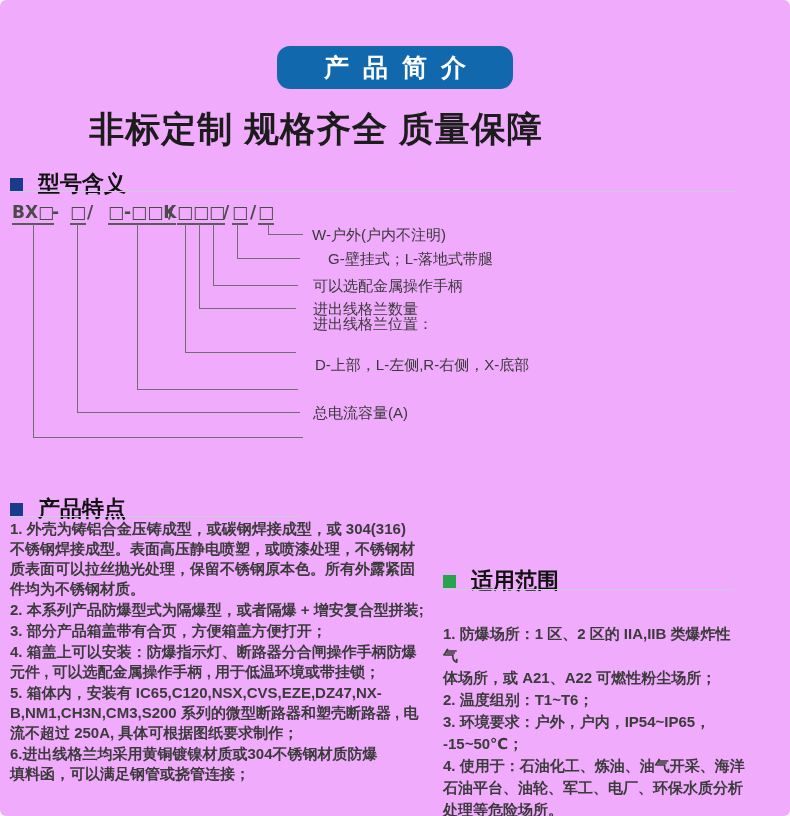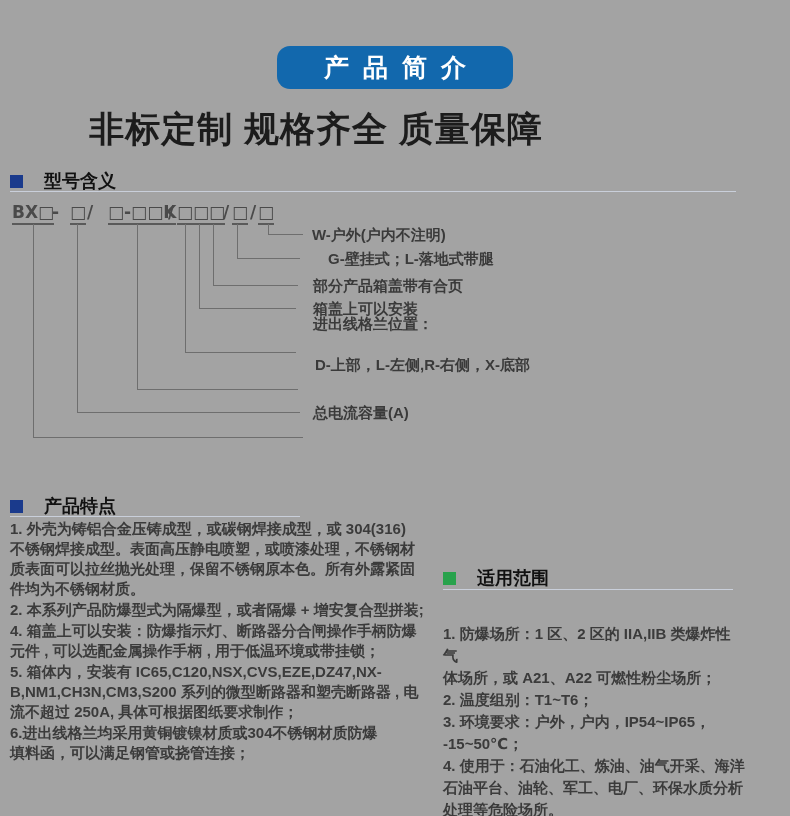--- a/index.html
+++ b/index.html
@@ -1,46 +1,46 @@
 <!DOCTYPE html>
 <html><head>
 <meta charset="utf-8">
 <style>
   html,body{margin:0;padding:0;background:#fff;}
   body{font-family:"Liberation Sans","DejaVu Sans",sans-serif;}
-  .page{position:relative;width:790px;height:816px;background:#a3a3a3;overflow:hidden;}
+  .page{position:relative;width:790px;height:816px;background:#f0abfc;overflow:hidden;border-radius:6px;}
 
   
   .pill{position:absolute;left:277px;top:46px;width:236px;height:43px;border-radius:13px;
         background:#1268ad;display:flex;align-items:center;justify-content:center;
         color:#ffffff;font-size:25px;font-weight:bold;letter-spacing:14px;padding-left:14px;box-sizing:border-box;}
 
   
   .big-title{position:absolute;left:0;top:106px;width:632px;text-align:center;
              font-size:35px;font-weight:800;color:#1c1c1c;letter-spacing:1px;}
 
   
-  .sec-head{position:absolute;display:flex;align-items:center;gap:21px;
-            font-size:18px;font-weight:bold;color:#111;justify-content:space-between;}
+  .sec-head{position:absolute;display:flex;align-items:center;gap:15px;
+            font-size:22px;font-weight:bold;color:#111;justify-content:space-between;}
   .sq{width:13px;height:13px;display:inline-block;}
   .sq.navy{background:#1a3a8c;}
   .sq.green{background:#28a24c;}
   .rule{position:absolute;height:1px;background:#c9cfda;}
 
   
   .seg{position:absolute;top:202px;font-size:17px;font-weight:600;color:#4a4a4a;
        font-family:"DejaVu Sans","Liberation Sans",sans-serif;line-height:20px;}
   .seg.u{border-bottom:2px solid #5a5a5a;padding-bottom:1px;}
 
   
   .vline{position:absolute;width:1px;background:#6e6e6e;}
   .hline{position:absolute;height:1px;background:#6e6e6e;}
 
   
-  .dlabel{position:absolute;font-size:15px;font-weight:700;color:#3a3a3a;white-space:nowrap;}
+  .dlabel{position:absolute;font-size:15px;font-weight:400;color:#3a3a3a;white-space:nowrap;}
 
   
   .features{position:absolute;left:10px;top:519px;width:432px;font-size:15px;
             font-weight:600;color:#3b3b3b;line-height:20px;}
   .features p{margin:0 0 1px 0;white-space:pre-line;}
   .scope{position:absolute;left:443px;top:592px;width:302px;font-size:15px;
          font-weight:600;color:#3b3b3b;line-height:22px;margin-top:31px;}
   .scope p{margin:0;white-space:pre-line;}
 </style>
 </head>
@@ -87,38 +87,39 @@
   <div class="hline" style="left:77px;top:412px;width:223px;"></div>
   <div class="hline" style="left:137px;top:389px;width:161px;"></div>
   <div class="hline" style="left:185px;top:352px;width:111px;"></div>
   <div class="hline" style="left:199px;top:308px;width:97px;"></div>
   <div class="hline" style="left:213px;top:285px;width:85px;"></div>
   <div class="hline" style="left:237px;top:258px;width:63px;"></div>
   <div class="hline" style="left:268px;top:234px;width:35px;"></div>
 
   <div class="dlabel" style="left:312px;top:226px;">W-户外(户内不注明)</div>
   <div class="dlabel" style="left:328px;top:250px;">G-壁挂式；L-落地式带腿</div>
-  <div class="dlabel" style="left:313px;top:277px;">部分产品箱盖带有合页</div>
-  <div class="dlabel" style="left:313px;top:300px;">箱盖上可以安装</div>
+  <div class="dlabel" style="left:313px;top:277px;">可以选配金属操作手柄</div>
+  <div class="dlabel" style="left:313px;top:300px;">进出线格兰数量</div>
   <div class="dlabel" style="left:313px;top:315px;">进出线格兰位置：</div>
   <div class="dlabel" style="left:315px;top:356px;">D-上部，L-左侧,R-右侧，X-底部</div>
   <div class="dlabel" style="left:313px;top:404px;">总电流容量(A)</div>
 
   <div class="sec-head" style="left:10px;top:494px;">
     <span class="sq navy"></span>
     <span>产品特点</span>
   </div>
   <div class="rule" style="left:10px;top:516px;width:290px;"></div>
 
   <div class="features">
     <p>1. 外壳为铸铝合金压铸成型，或碳钢焊接成型，或 304(316)
 不锈钢焊接成型。表面高压静电喷塑，或喷漆处理，不锈钢材
 质表面可以拉丝抛光处理，保留不锈钢原本色。所有外露紧固
 件均为不锈钢材质。</p>
     <p>2. 本系列产品防爆型式为隔爆型，或者隔爆 + 增安复合型拼装;</p>
+    <p>3. 部分产品箱盖带有合页，方便箱盖方便打开；</p>
     <p>4. 箱盖上可以安装：防爆指示灯、断路器分合闸操作手柄防爆
 元件 , 可以选配金属操作手柄 , 用于低温环境或带挂锁；</p>
     <p>5. 箱体内，安装有 IC65,C120,NSX,CVS,EZE,DZ47,NX-
 B,NM1,CH3N,CM3,S200 系列的微型断路器和塑壳断路器 , 电
 流不超过 250A, 具体可根据图纸要求制作；</p>
     <p>6.进出线格兰均采用黄铜镀镍材质或304不锈钢材质防爆
 填料函，可以满足钢管或挠管连接；</p>
   </div>
 
   <div class="sec-head" style="left:443px;top:566px;">

